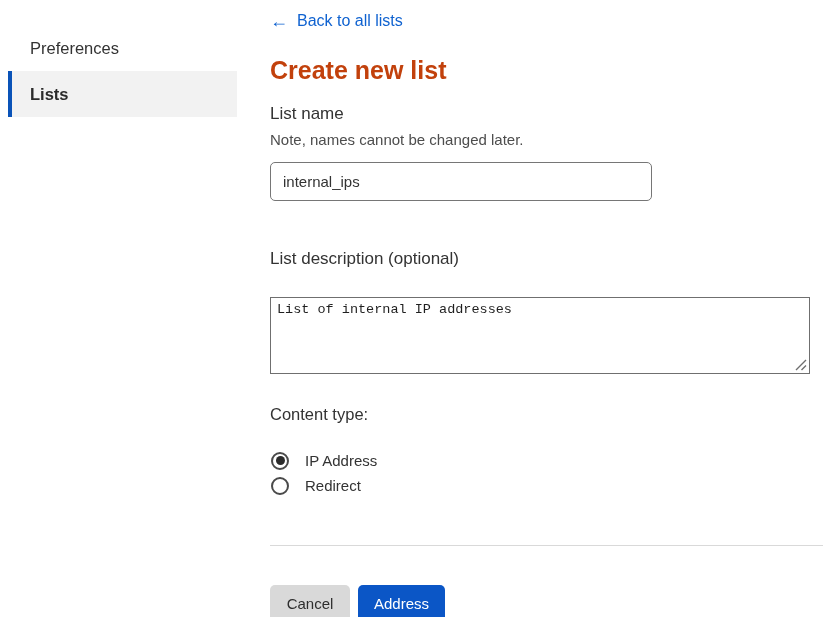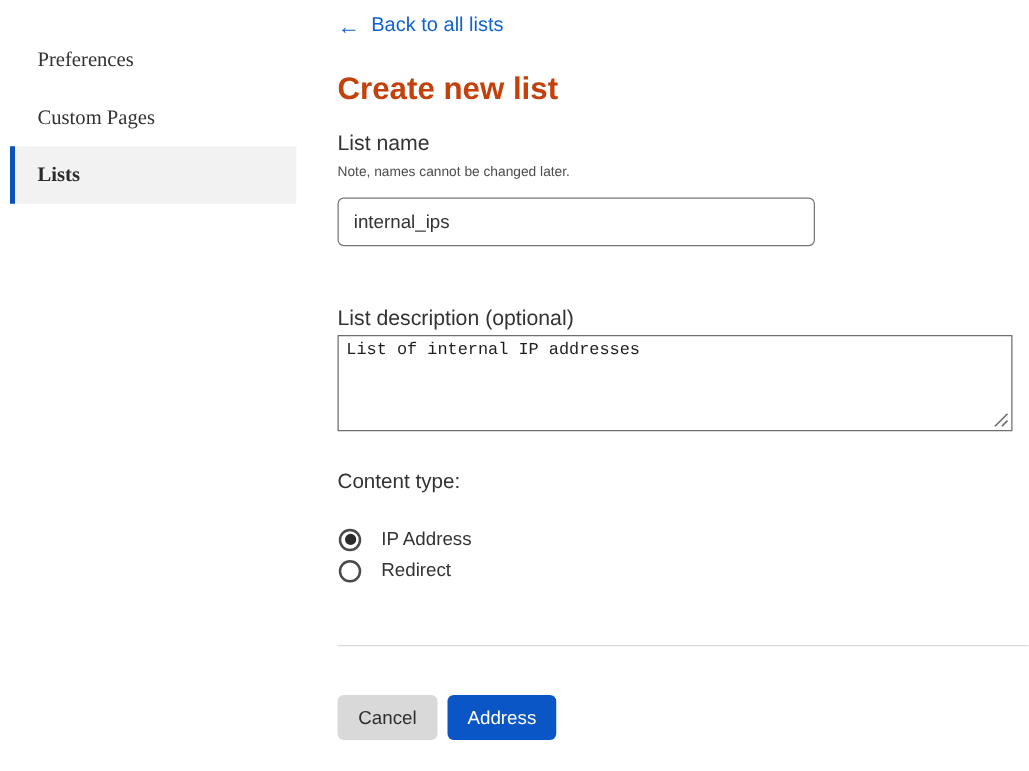--- a/index.html
+++ b/index.html
@@ -19,21 +19,21 @@
     overflow:hidden;
   }
   .app{position:relative;width:823px;height:617px;}
 
   
   .sidebar{position:absolute;left:0;top:25px;width:250px;}
   .side-item{
     margin-left:8px;width:229px;height:46px;
     display:flex;align-items:center;
     padding-left:18px;border-left:4px solid transparent;
-    font-size:16.5px;color:#333;cursor:pointer;font-family:Liberation Serif, serif;
+    font-size:16.5px;color:#333;cursor:pointer;
   }
   .side-item.selected{
     background:var(--selected-bg);
     border-left-color:var(--sidebar-accent);
     font-weight:bold;color:#2b2b2b;
   }
 
   
   .content{position:absolute;left:270px;top:0;width:553px;}
 
@@ -45,32 +45,32 @@
   .back-arrow{font-size:18px;line-height:1;}
 
   .page-title{
     margin:25px 0 0 0;font-size:25px;font-weight:700;color:#c2410c;
   }
 
   .field-label{
     margin-top:19px;font-size:17px;color:#333;
   }
   .field-note{
-    margin-top:7px;font-size:11px;color:#4d4d4d;
+    margin-top:7px;font-size:15px;color:#4d4d4d;
   }
   .text-input{
     display:block;margin-top:14px;width:382px;height:39px;
     border:1px solid var(--input-border);border-radius:5px;
     padding:0 12px;font-size:15px;color:#333;
     font-family:"Liberation Sans", sans-serif;outline:none;background:#fff;
   }
 
   .desc-label{margin-top:48px;}
 
-  .textarea-wrap{position:relative;margin-top:3px;width:540px;height:77px;}
+  .textarea-wrap{position:relative;margin-top:28px;width:540px;height:77px;}
   .desc-textarea{
     width:540px;height:77px;resize:none;
     border:1px solid #6f6f6f;border-radius:0;
     padding:3px 6px;font-size:13.5px;line-height:1.35;
     font-family:"Liberation Mono","DejaVu Sans Mono",monospace;
     color:#1f1f1f;outline:none;display:block;overflow:hidden;background:#fff;
   }
   .resize-grip{position:absolute;right:3px;bottom:3px;width:12px;height:12px;cursor:nwse-resize;}
 
   .content-type-label{margin-top:31px;font-size:16.5px;}
@@ -105,23 +105,20 @@
   .btn-create{width:87px;background:var(--button-blue);color:#ffffff;}
 </style>
 </head>
 <body>
 
 <div class="app">
 
   <nav class="sidebar">
     <div class="side-item">
       <span>Preferences</span>
-    </div>
-    <div class="side-item">
-      <span>Custom Pages</span>
     </div>
     <div class="side-item selected">
       <span>Lists</span>
     </div>
   </nav>
 
   <main class="content">
 
     <a class="back-link">
       <span class="back-arrow">←</span>

